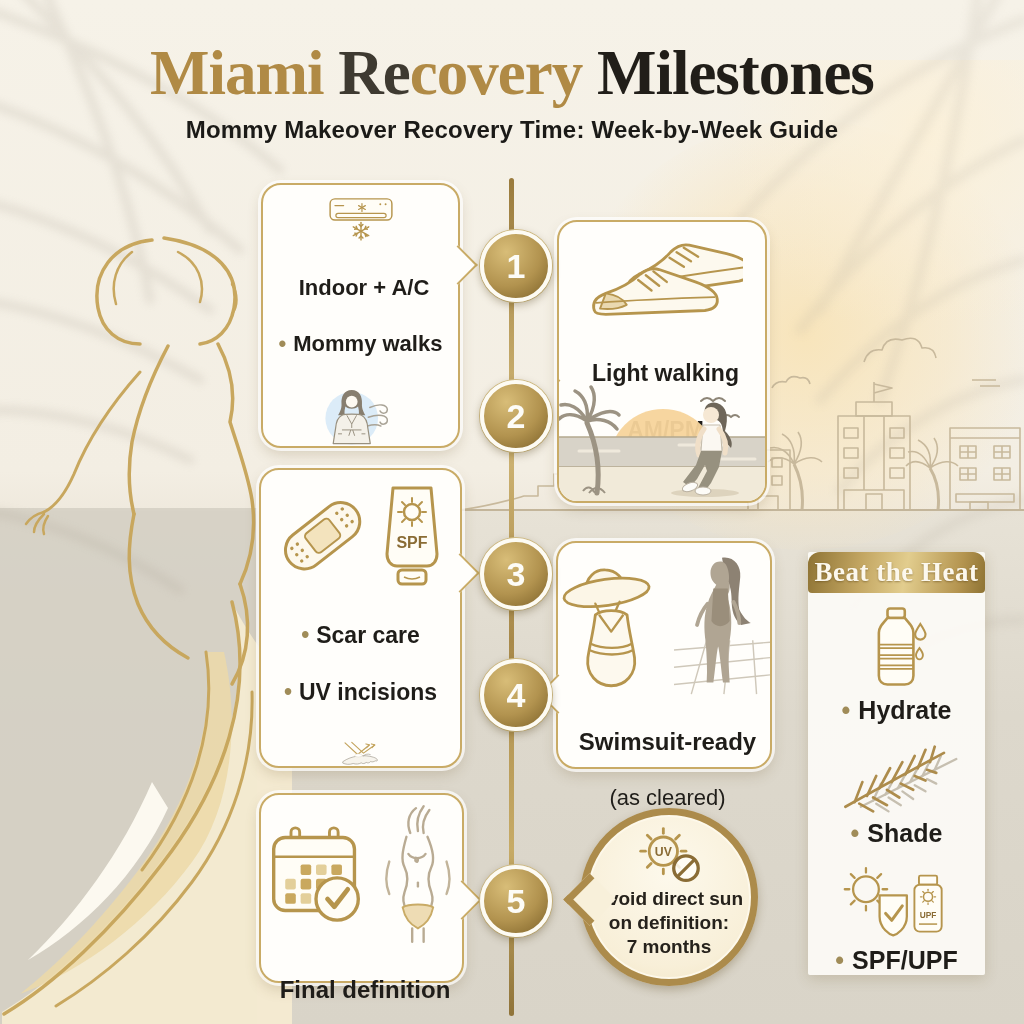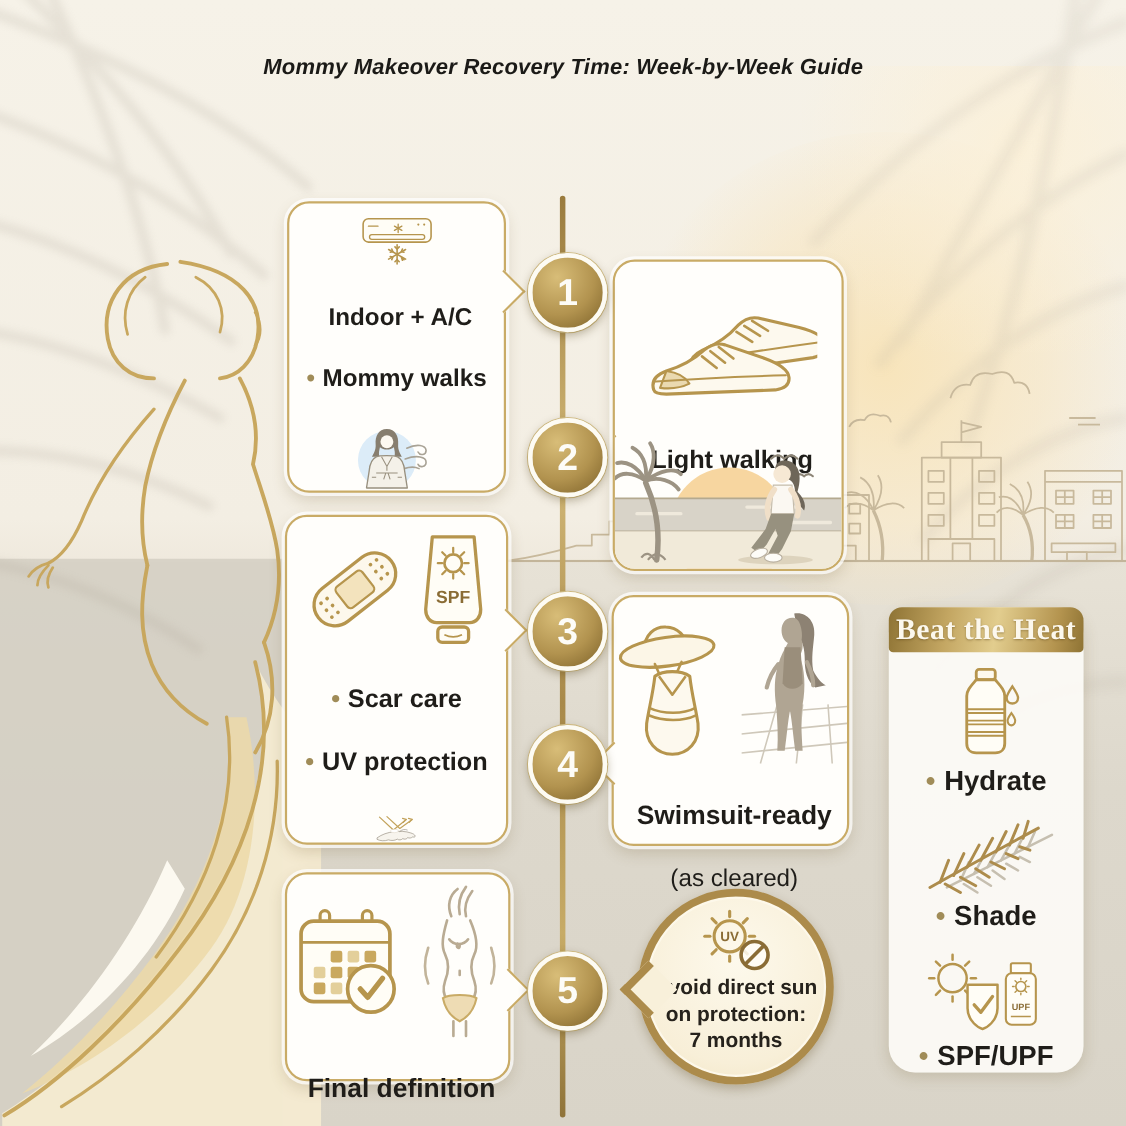--- a/index.html
+++ b/index.html
@@ -17,21 +17,21 @@
     background:radial-gradient(circle,rgba(248,228,185,.95) 0%,rgba(248,230,193,.55) 45%,rgba(248,232,200,0) 72%);}
   .sun-glow2{left:700px;top:60px;width:324px;height:260px;
     background:radial-gradient(circle at 70% 30%,rgba(252,240,214,.8),rgba(252,240,214,0) 70%);}
   .palm-shadow{opacity:.55;}
   .horizon-line{left:440px;top:509px;width:584px;height:2px;background:#c0b299;opacity:.55;}
   
   .header{left:0;top:40px;width:1024px;text-align:center;z-index:2;}
   .title{font-family:"Liberation Serif","DejaVu Serif",serif;font-size:63px;font-weight:700;
     letter-spacing:-1px;line-height:1.05;}
   .t-gold{color:#b08a45;} .t-dark1{color:#3e3a31;} .t-dark{color:#211e19;}
-  .subtitle{margin-top:10px;font-size:20px;font-weight:600;color:#1b1a17;letter-spacing:.2px;font-style:italic;}
+  .subtitle{margin-top:10px;font-size:24px;font-weight:600;color:#1b1a17;letter-spacing:.2px;}
   
   .tl-line{left:509px;top:178px;width:5px;height:838px;z-index:2;border-radius:3px;
     background:linear-gradient(180deg,#9a7b3d 0%,#d2b877 30%,#a8894a 55%,#c7ab66 80%,#8f7339 100%);}
   .node{width:64px;height:64px;border-radius:50%;z-index:4;
     background:radial-gradient(circle at 35% 28%,#d8bd78 0%,#b2934f 55%,#7c6128 100%);
     border:4px solid #fdfbf3;box-shadow:0 3px 9px rgba(70,52,12,.35),0 0 0 1px #d9c48c;
     display:flex;align-items:center;justify-content:center;
     color:#fdfcf7;font-size:34px;font-weight:700;}
   
   .card{background:#fffefb;border:2px solid #c9ab66;border-radius:20px;z-index:3;
@@ -47,21 +47,21 @@
   .bold-line{font-weight:700;font-size:23px;}
   
   .sun-badge{left:580px;top:808px;width:164px;height:164px;border-radius:50%;z-index:3;
     background:radial-gradient(circle at 50% 35%,#fdf9ec 0%,#f8efd8 70%,#f1e4c2 100%);
     border:7px solid #ac8b4b;box-shadow:0 4px 10px rgba(90,70,25,.3),inset 0 0 0 2px #fdf8ea;
     display:flex;flex-direction:column;align-items:center;}
   .badge-tail{left:-16px;top:66px;width:30px;height:30px;position:absolute;transform:rotate(45deg);
     background:#f8f0da;border-left:7px solid #ac8b4b;border-bottom:7px solid #ac8b4b;}
   .badge-text{font-size:19px;font-weight:700;color:#26221c;line-height:1.26;text-align:center;}
   
-  .beat-panel{left:808px;top:552px;width:177px;height:423px;border-radius:24px;z-index:3;
+  .beat-panel{left:808px;top:552px;width:177px;height:423px;border-radius:2px;z-index:3;
     background:rgba(252,251,246,.93);box-shadow:0 4px 14px rgba(110,90,40,.2);
     display:flex;flex-direction:column;align-items:center;}
   .beat-header{width:100%;height:46px;border-radius:12px 12px 4px 4px;
     background:linear-gradient(100deg,#8e7334 0%,#c3a662 30%,#e2cd8e 55%,#b4944f 85%,#8e7334 100%);
     display:flex;align-items:center;justify-content:center;
     font-family:"Liberation Serif","DejaVu Serif",serif;font-size:27px;font-weight:700;
     color:#fcf8ed;text-shadow:0 1px 2px rgba(80,55,10,.45);letter-spacing:.5px;}
   .beat-item-label{display:flex;align-items:baseline;gap:8px;font-size:25px;font-weight:600;color:#1f1d19;}
   svg{display:block;}
 </style>
@@ -178,20 +178,23 @@
       <path d="M56,294 C52,300 50,306 52,312" stroke-width="2.5"></path>
       <path d="M240,380 C264,470 232,562 170,642 C120,708 62,762 12,792"></path>
       <path d="M214,430 C226,508 198,584 150,648" stroke-width="3"></path>
       <path d="M260,470 C262,540 240,606 200,660 C160,714 110,756 64,784" stroke-width="3"></path>
     </g>
   </svg>
 
   <div class="abs horizon-line"></div>
 
   <div class="abs header">
+    <div class="title">
+      <span class="t-gold">Miami </span><span class="t-dark1">Re</span><span class="t-gold">covery </span><span class="t-dark">Milestones</span>
+    </div>
     <div class="subtitle">Mommy Makeover Recovery Time: Week-by-Week Guide</div>
   </div>
 
   <div class="abs tl-line"></div>
   <div class="abs node" style="left:480px;top:230px;">
       <span>1</span>
     </div>
   <div class="abs node" style="left:480px;top:380px;">
       <span>2</span>
     </div>
@@ -244,21 +247,21 @@
       </g>
       <path d="M66,6 C50,6 44,20 45,34 C46,46 40,54 38,58 L52,58 C50,50 52,46 53,40 C60,46 72,46 79,40 C80,46 82,50 80,58 L94,58 C92,54 86,46 87,34 C88,20 82,6 66,6 Z" fill="#877e6f"></path>
       <circle cx="66" cy="30" r="12" fill="#fdf9f1"></circle>
       <path d="M46,58 C38,62 34,72 33,84 L28,116 L104,116 L99,84 C98,72 94,62 86,58 C80,55 52,55 46,58 Z" fill="#f4f1e9" stroke="#98907f" stroke-width="2.5" stroke-linejoin="round"></path>
       <path d="M56,58 L66,76 L76,58 M66,76 L66,84" stroke="#98907f" stroke-width="2" fill="none"></path>
       <path d="M46,88 L86,88 M64,88 L60,100 M68,88 L72,100" stroke="#98907f" stroke-width="2" fill="none"></path>
       <path d="M38,96 L46,96 M86,96 L94,96" stroke="#98907f" stroke-width="2" fill="none"></path>
     </svg>
   </div>
 
-  <div class="abs card" style="left:557px;top:236px;width:206px;height:279px;overflow:hidden;justify-content:center;">
+  <div class="abs card" style="left:557px;top:220px;width:206px;height:279px;overflow:hidden;">
     <div class="tail tail-left" style="top:163px;"></div>
     <svg width="162" height="96" viewBox="0 0 170 100" style="margin-top:10px;">
       <g stroke="#b6954d" stroke-width="3" fill="#fdf9ee" stroke-linejoin="round" stroke-linecap="round">
         <g transform="translate(34,-14) rotate(-6 85 50)">
           <path d="M14,70 Q10,58 26,52 Q48,45 62,32 Q72,24 82,27 L120,40 Q142,48 143,58 Q144,68 130,70 L26,74 Q15,74 14,70 Z"></path>
           <path d="M16,62 Q70,58 140,56" fill="none" stroke-width="2"></path>
           <path d="M60,38 L74,49 M68,33 L82,44 M76,29 L90,40" fill="none" stroke-width="2.5"></path>
           <path d="M26,52 Q40,56 46,66" fill="none" stroke-width="2"></path>
         </g>
         <g transform="translate(0,12)">
@@ -349,21 +352,21 @@
         <rect x="19" y="88" width="28" height="14" rx="4" fill="#fffdf6" stroke="#b6954d" stroke-width="3"></rect>
         <path d="M25,95 Q33,99 41,95" stroke="#b6954d" stroke-width="1.5" fill="none"></path>
       </svg>
     </div>
     <div class="card-line" style="margin-top:6px;font-size:23px;">
       <span class="bullet">•</span>
         <span>Scar care</span>
     </div>
     <div class="card-line" style="font-size:23px;">
       <span class="bullet">•</span>
-        <span>UV protection</span>
+        <span>UV incisions</span>
     </div>
     <svg width="170" height="112" viewBox="0 0 170 112" style="margin-top:6px;">
       <g stroke="#c3a35c" stroke-width="5" fill="none" stroke-linecap="round" stroke-linejoin="round">
         <path d="M14,8 L70,60 L122,18"></path>
         <path d="M110,29 L122,17 L107,13"></path>
         <path d="M44,6 L96,54 L146,18"></path>
         <path d="M134,29 L146,17 L131,13"></path>
       </g>
       <path d="M4,92 C24,78 46,70 72,67 C96,64 120,65 140,72 C150,75 156,79 158,84 C159,88 154,90 148,88 C142,93 134,94 128,91 C124,97 114,99 108,95 C102,101 92,102 86,97 C76,103 62,104 50,100 C34,106 16,104 4,98 Z" fill="#f7f4ed" stroke="#8f8779" stroke-width="2.5" stroke-linejoin="round"></path>
       <path d="M96,66 C104,58 116,56 126,60" stroke="#8f8779" stroke-width="2.5" fill="none" stroke-linecap="round"></path>
@@ -461,21 +464,21 @@
         <line x1="23" y1="15" x2="27" y2="19"></line>
           <line x1="53" y1="45" x2="57" y2="49"></line>
         <line x1="57" y1="15" x2="53" y2="19"></line>
           <line x1="27" y1="45" x2="23" y2="49"></line>
       </g>
       <text x="40" y="37" text-anchor="middle" font-size="13" font-weight="bold" fill="#8a6c35" font-family="Liberation Sans, sans-serif">UV</text>
       <circle cx="64" cy="50" r="13" stroke="#8a6c35" stroke-width="3.5" fill="rgba(255,253,246,.85)"></circle>
       <line x1="55" y1="59" x2="73" y2="41" stroke="#8a6c35" stroke-width="3.5"></line>
     </svg>
     <div class="badge-text">Avoid direct sun</div>
-    <div class="badge-text">on protection:</div>
+    <div class="badge-text">on definition:</div>
     <div class="badge-text">7 months</div>
   </div>
 
   <div class="abs beat-panel">
     <div class="beat-header">Beat the Heat</div>
 
     <svg width="70" height="92" viewBox="0 0 70 96" style="margin-top:12px;">
       <rect x="24" y="4" width="20" height="11" rx="3" fill="#fdf9ee" stroke="#b6954d" stroke-width="3"></rect>
       <path d="M24,15 C18,22 14,26 14,32 L14,82 C14,88 18,92 24,92 L44,92 C50,92 54,88 54,82 L54,32 C54,26 50,22 44,15 Z" fill="#fffdf6" stroke="#b6954d" stroke-width="3" stroke-linejoin="round"></path>
       <g stroke="#b6954d" stroke-width="2">

